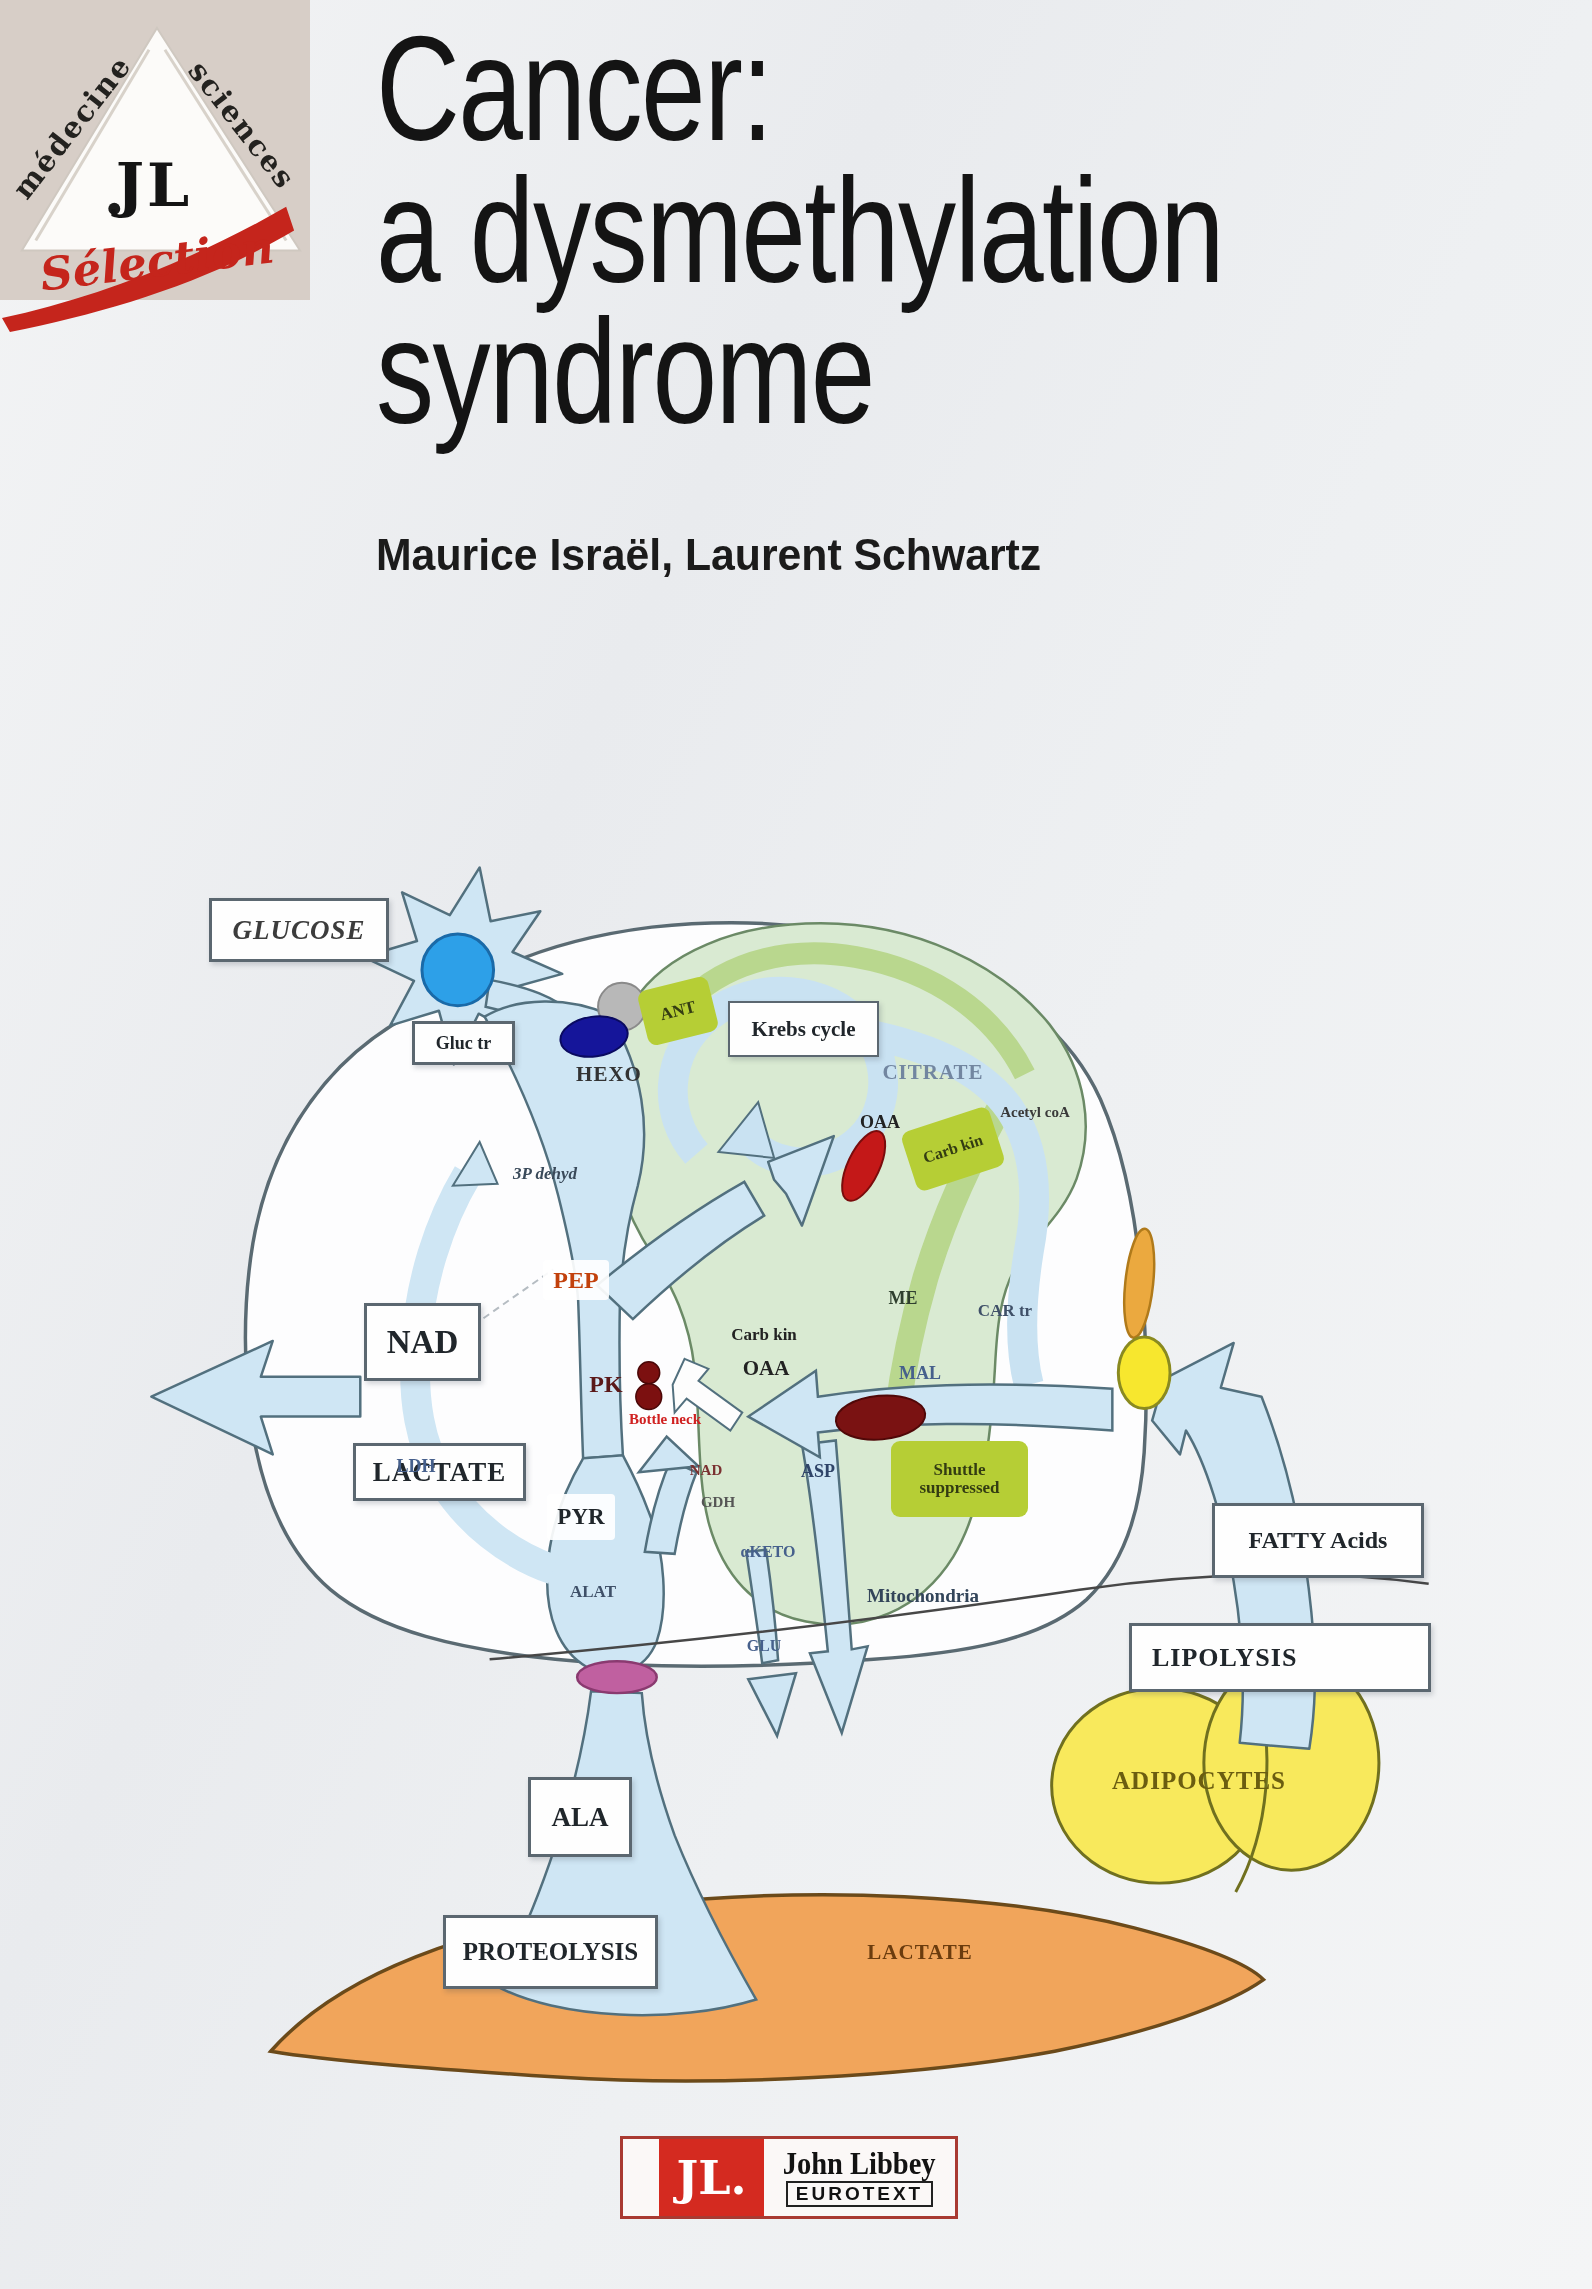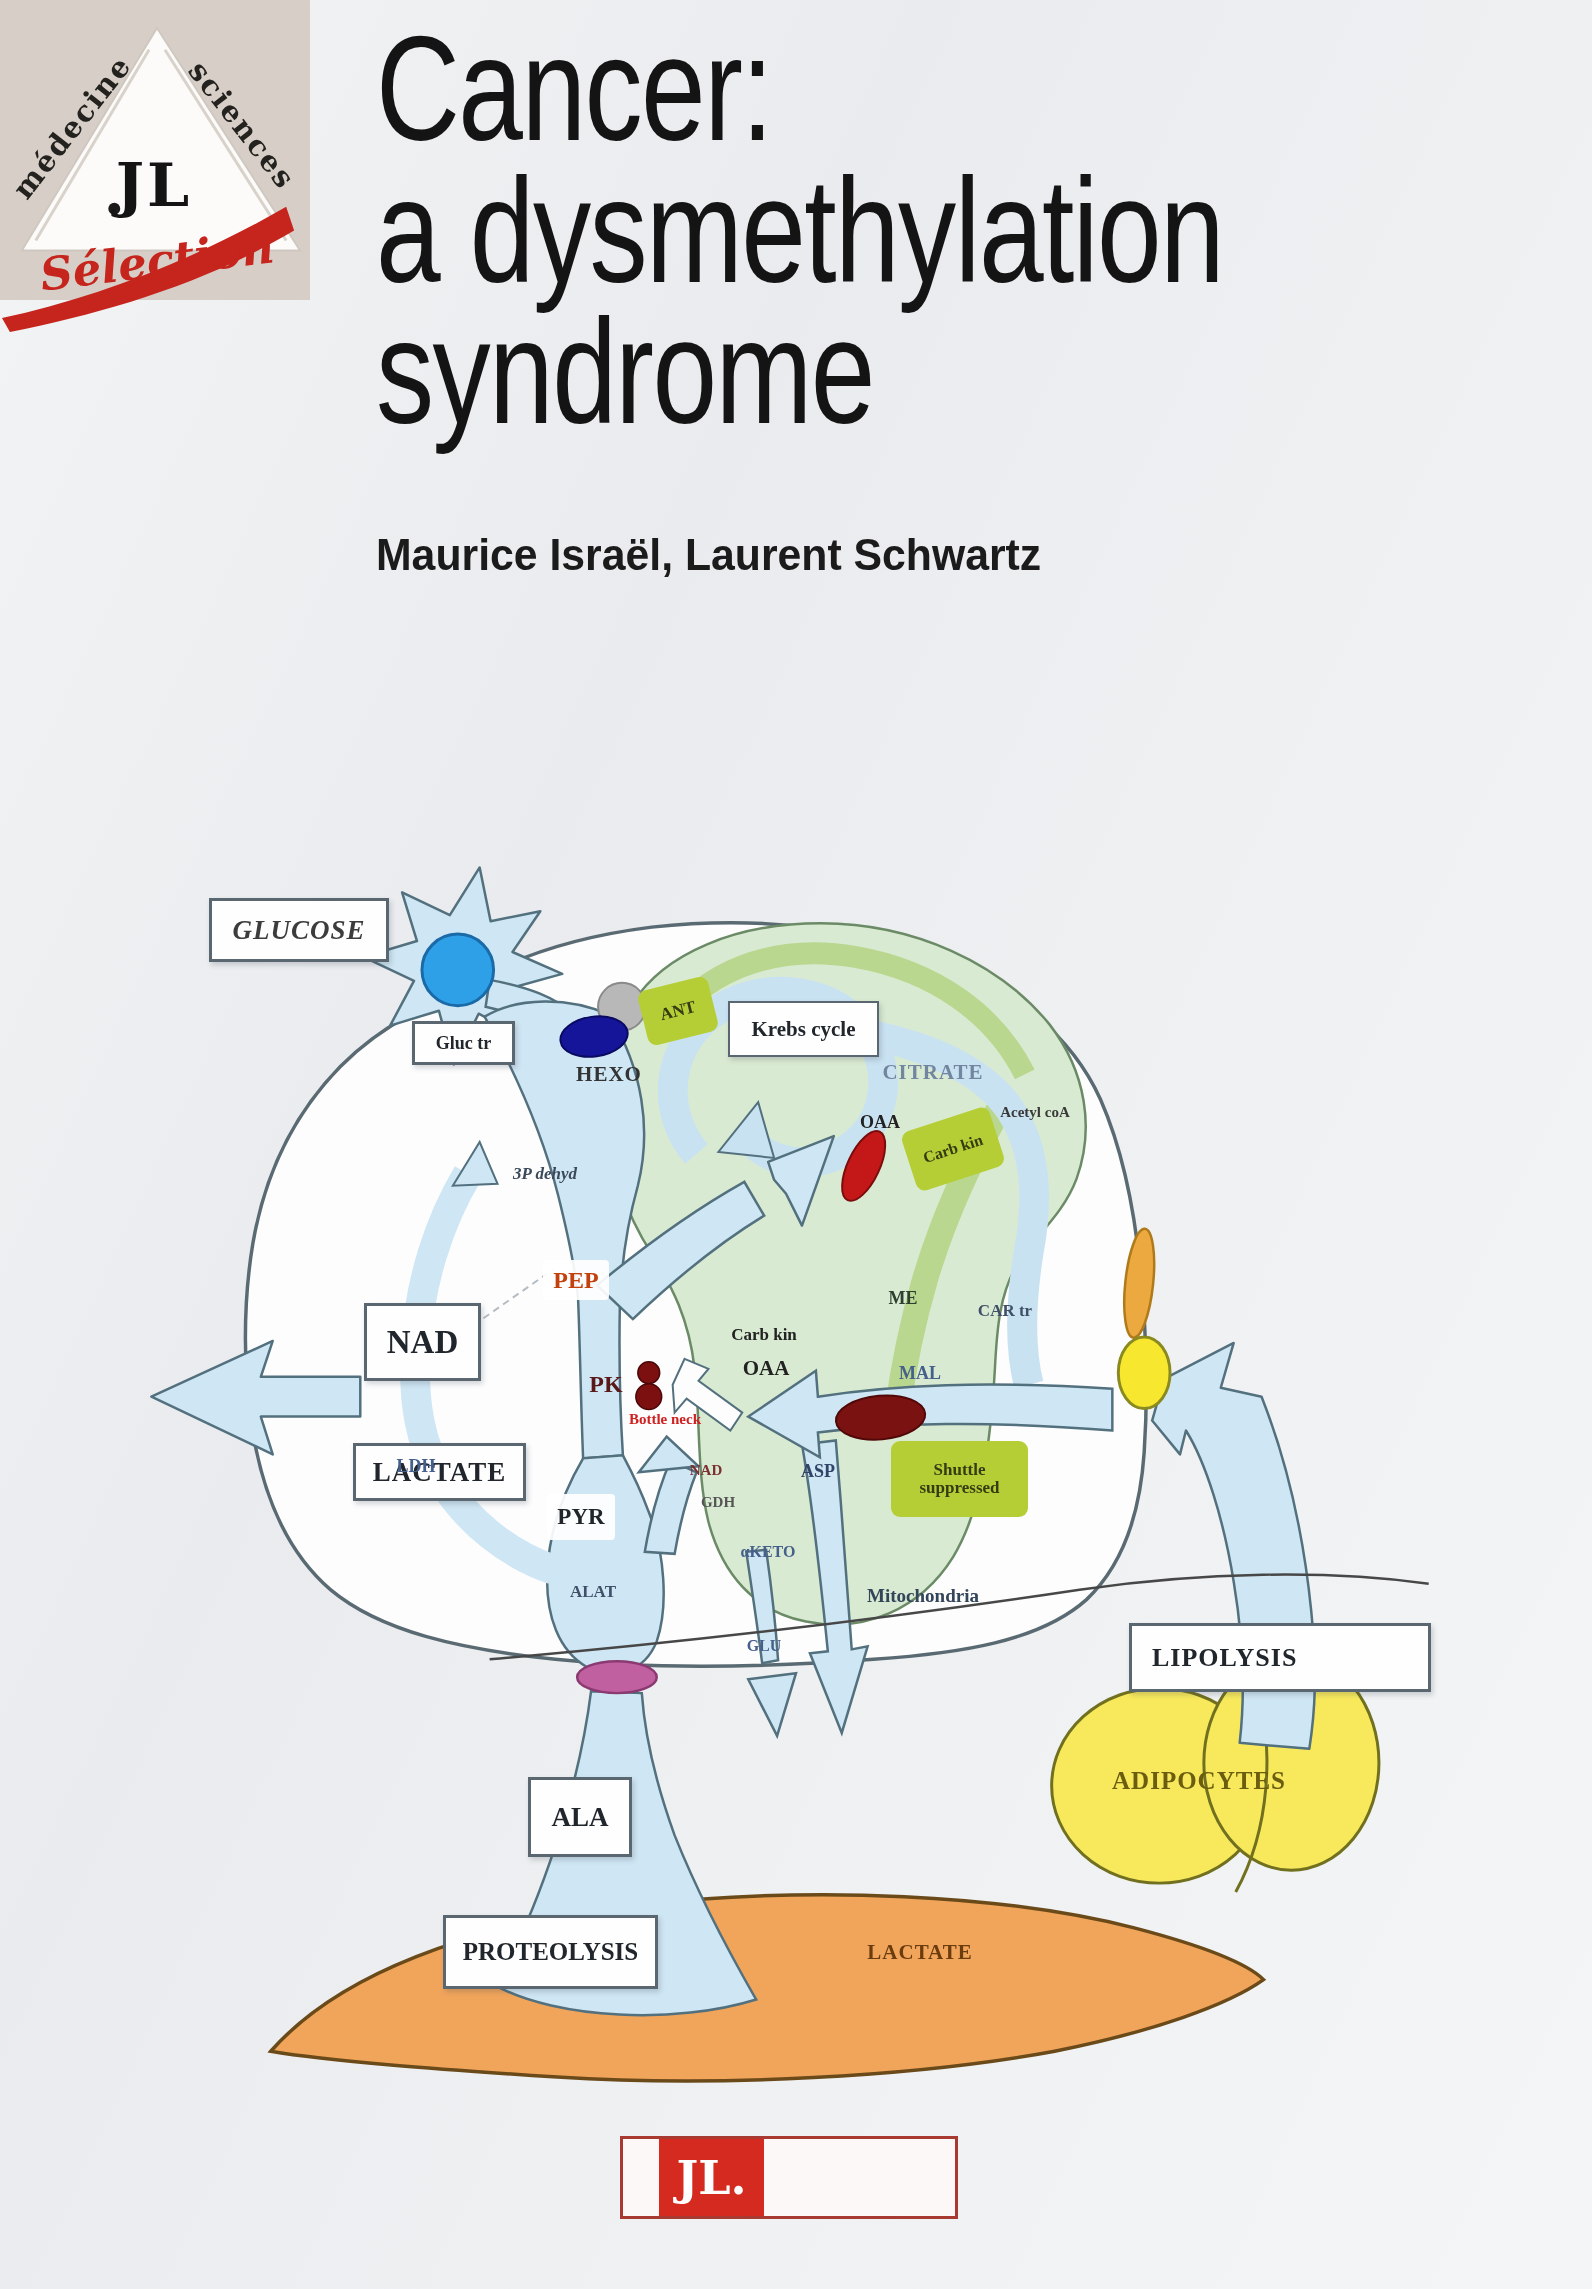--- a/index.html
+++ b/index.html
@@ -178,20 +178,21 @@
   <div class="box" style="left:364px;top:1303px;width:111px;height:72px;font-size:33px;">NAD</div>
   <div class="box" style="left:353px;top:1443px;width:167px;height:52px;font-size:27px;letter-spacing:1px;">LACTATE</div>
   <div class="plate" style="left:543px;top:1260px;width:66px;height:40px;font-size:24px;color:#c2410c;">PEP</div>
   <div class="plate" style="left:547px;top:1494px;width:68px;height:46px;font-size:23px;">PYR</div>
   <div class="chip" style="left:891px;top:1441px;width:137px;height:76px;font-size:17px;flex-direction:column;">
     <span>Shuttle</span>
     <span>suppressed</span>
   </div>
   <div class="box" style="left:528px;top:1777px;width:98px;height:74px;font-size:27px;">ALA</div>
   <div class="box" style="left:443px;top:1915px;width:209px;height:68px;font-size:25px;">PROTEOLYSIS</div>
+  <div class="box" style="left:1212px;top:1503px;width:206px;height:69px;font-size:24px;">FATTY Acids</div>
   <div class="box" style="left:1129px;top:1623px;width:302px;height:69px;font-size:26px;justify-content:flex-start;padding-left:20px;box-sizing:border-box;letter-spacing:1px;">LIPOLYSIS</div>
   <div class="chip" style="left:642px;top:983px;width:72px;height:56px;font-size:17px;transform:rotate(-14deg);">ANT</div>
   <div class="chip" style="left:907px;top:1118px;width:92px;height:62px;font-size:16px;transform:rotate(-18deg);">Carb kin</div>
 
   <div class="lbl" style="left:609px;top:1074px;font-size:21px;color:#333;letter-spacing:1px;">HEXO</div>
   <div class="lbl" style="left:545px;top:1174px;font-size:17px;font-style:italic;color:#3a4a5a;">3P dehyd</div>
   <div class="lbl" style="left:933px;top:1072px;font-size:21px;color:#7286a0;letter-spacing:1px;">CITRATE</div>
   <div class="lbl" style="left:1035px;top:1112px;font-size:15px;color:#3a3a3a;">Acetyl coA</div>
   <div class="lbl" style="left:880px;top:1122px;font-size:18px;color:#222;">OAA</div>
   <div class="lbl" style="left:903px;top:1298px;font-size:18px;color:#2f3f2f;">ME</div>
@@ -207,16 +208,20 @@
   <div class="lbl" style="left:768px;top:1552px;font-size:16px;color:#46608c;">αKETO</div>
   <div class="lbl" style="left:764px;top:1646px;font-size:16px;color:#46608c;">GLU</div>
   <div class="lbl" style="left:818px;top:1471px;font-size:18px;color:#2f4468;">ASP</div>
   <div class="lbl" style="left:593px;top:1592px;font-size:17px;color:#3f5068;">ALAT</div>
   <div class="lbl" style="left:923px;top:1596px;font-size:19px;color:#33455a;">Mitochondria</div>
   <div class="lbl" style="left:920px;top:1952px;font-size:21px;color:#6b3c0e;letter-spacing:1px;">LACTATE</div>
   <div class="lbl" style="left:1199px;top:1781px;font-size:25px;color:#6b5d10;letter-spacing:1px;">ADIPOCYTES</div>
 
   <div class="jlogo">
     <div class="jlogo-red">JL.</div>
+    <div class="jlogo-right">
+      <div class="jlogo-name">John Libbey</div>
+      <div class="jlogo-sub">EUROTEXT</div>
+    </div>
   </div>
 
 </div>
 
 
 </body></html>

